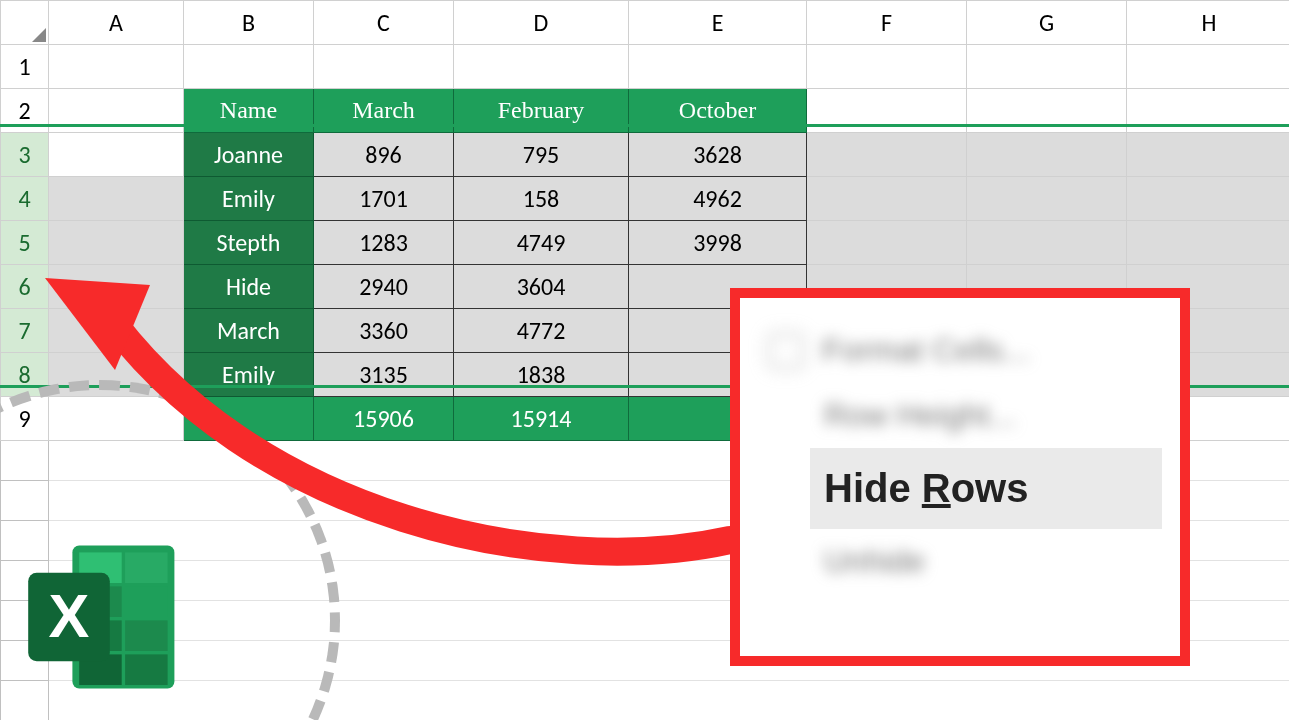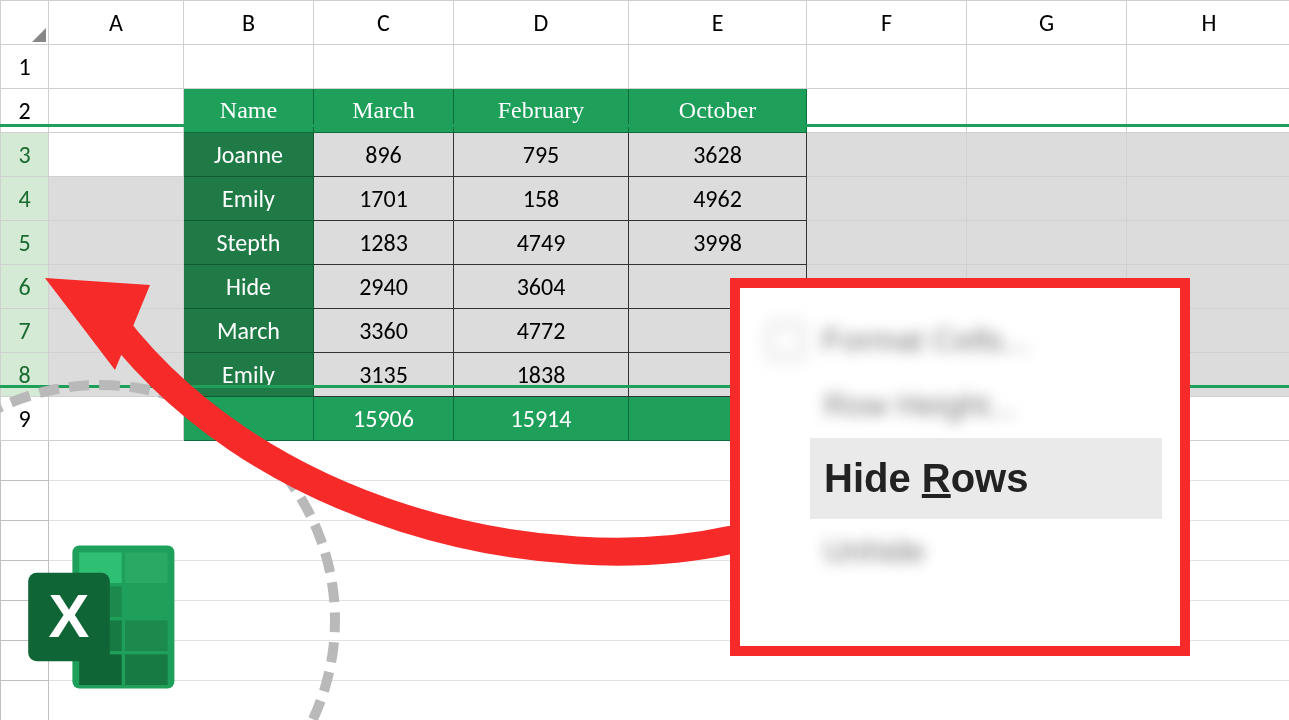--- a/index.html
+++ b/index.html
@@ -167,21 +167,21 @@
     font-size: 18px;
     border-color: #e2e2e2;
   }
   tr.thin th.rowhdr {
     border-color: #c0c0c0;
   }
 
   
   .callout {
     position: absolute;
-    top: 278px;
+    top: 288px;
     left: 730px;
     width: 460px;
     height: 378px;
     background: #fff;
     border: 10px solid #f72a2a;
     padding: 20px 18px;
     font-family: "Segoe UI", Arial, sans-serif;
   }
   .menu-item {
     display:flex;

